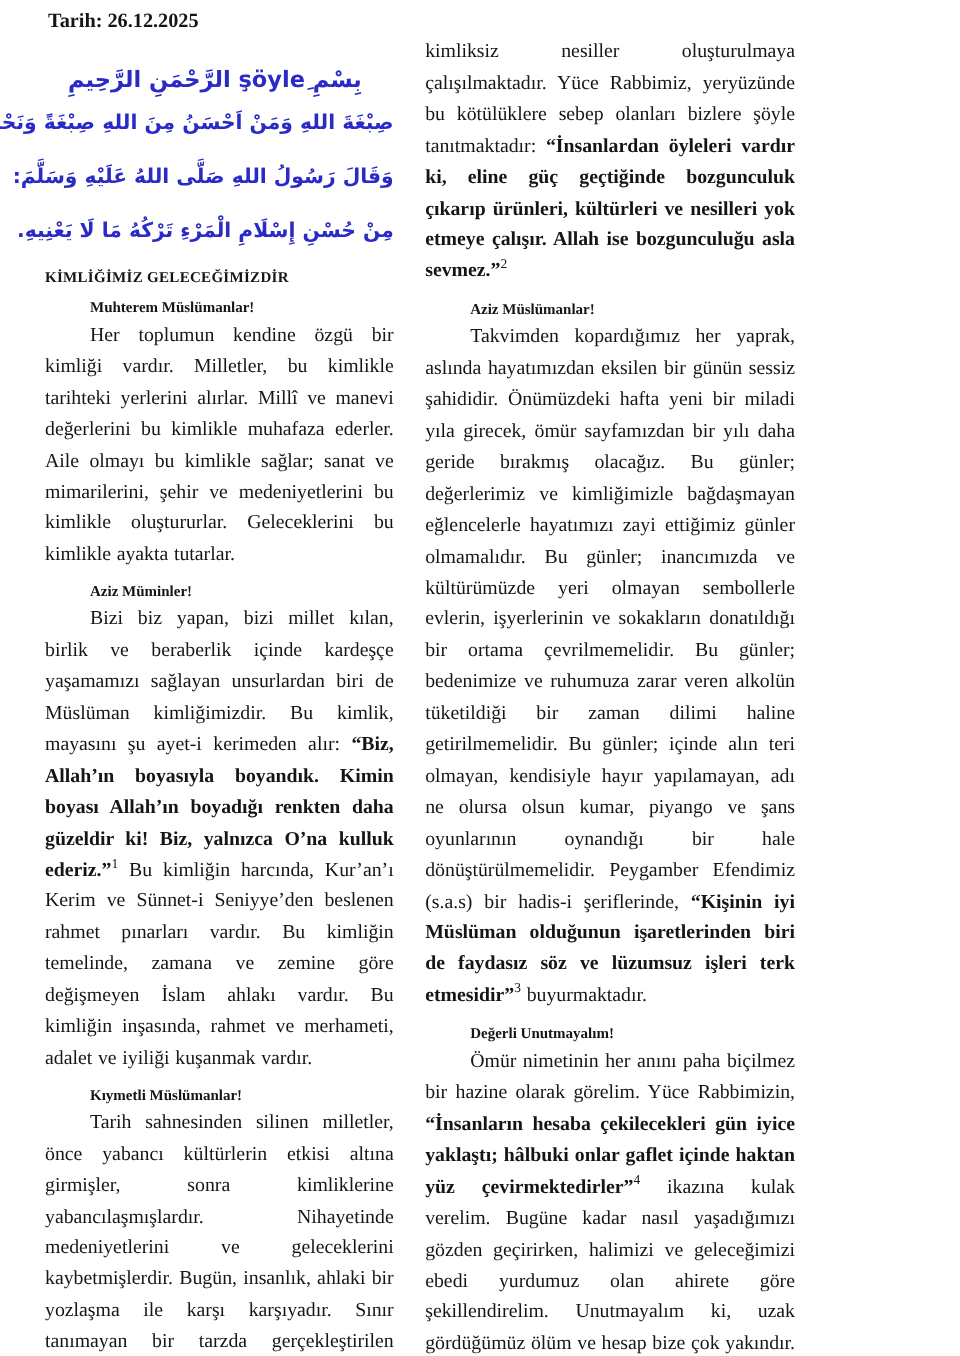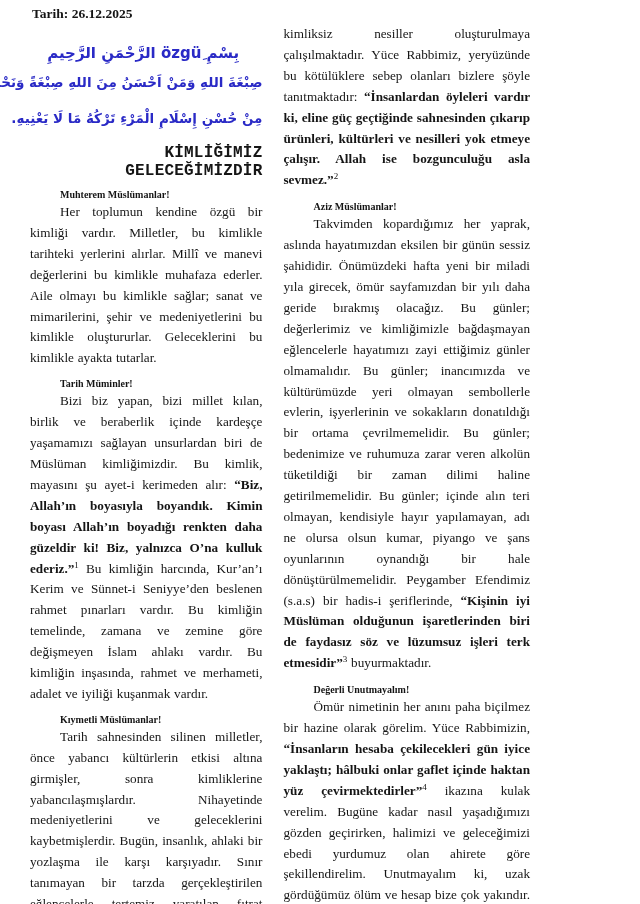--- a/index.html
+++ b/index.html
@@ -48,26 +48,25 @@
   .arabic-line{
     font-size:13.5px;
     font-weight:bold;
     line-height:36px;
     text-align:center;
     white-space:nowrap;
   }
   .arabic-line:first-child{text-align:justify;text-align-last:justify;}
   
   .doc-title{
-    text-align:right;
-    font-weight:bold;
-    font-size:16px;
+    text-align:left;
+    font-weight:bold;
+    font-size:10px;
     margin:8px 0 3px 0;
     letter-spacing:.2px;
-    font-family:Liberation Mono, monospace;
   }
   .heading{
     font-size:10px;
     font-weight:bold;
     margin:9px 0 2px 0;
     text-indent:30px;
   }
   .col-right .heading{margin-top:10px;}
   
   .para{
@@ -117,40 +116,41 @@
 </head>
 <body>
 
 <div class="page">
 
   <div class="cols">
 
     <div class="col col-left">
       <p class="date">Tarih: 26.12.2025</p>
       <div class="arabic">
-        <div class="basmala">بِسْمِ özgüِ الرَّحْمَنِ الرَّحِيمِ</div>
+        <div class="basmala">بِسْمِ şöyleِ الرَّحْمَنِ الرَّحِيمِ</div>
         <div>
             <div class="arabic-line">صِبْغَةَ اللهِ وَمَنْ اَحْسَنُ مِنَ اللهِ صِبْغَةً وَنَحْنُ لَهُ عَابِدُونَ.</div>
+            <div class="arabic-line">وَقَالَ رَسُولُ اللهِ صَلَّى اللهُ عَلَيْهِ وَسَلَّمَ:</div>
             <div class="arabic-line">مِنْ حُسْنِ إِسْلَامِ الْمَرْءِ تَرْكُهُ مَا لَا يَعْنِيهِ.</div>
           </div>
       </div>
       <h2 class="doc-title">KİMLİĞİMİZ GELECEĞİMİZDİR</h2>
       <div>
           <h3 class="heading">Muhterem Müslümanlar!</h3>
           <p class="para">Her toplumun kendine özgü bir kimliği vardır. Milletler, bu kimlikle tarihteki yerlerini alırlar. Millî ve manevi değerlerini bu kimlikle muhafaza ederler. Aile olmayı bu kimlikle sağlar; sanat ve mimarilerini, şehir ve medeniyetlerini bu kimlikle oluştururlar. Geleceklerini bu kimlikle ayakta tutarlar.</p>
-          <h3 class="heading">Tarih Müminler!</h3>
+          <h3 class="heading">Aziz Müminler!</h3>
           <p class="para">Bizi biz yapan, bizi millet kılan, birlik ve beraberlik içinde kardeşçe yaşamamızı sağlayan unsurlardan biri de Müslüman kimliğimizdir. Bu kimlik, mayasını şu ayet-i kerimeden alır: <b>“Biz, Allah’ın boyasıyla boyandık. Kimin boyası Allah’ın boyadığı renkten daha güzeldir ki! Biz, yalnızca O’na kulluk ederiz.”</b><sup>1</sup> Bu kimliğin harcında, Kur’an’ı Kerim ve Sünnet-i Seniyye’den beslenen rahmet pınarları vardır. Bu kimliğin temelinde, zamana ve zemine göre değişmeyen İslam ahlakı vardır. Bu kimliğin inşasında, rahmet ve merhameti, adalet ve iyiliği kuşanmak vardır.</p>
           <h3 class="heading">Kıymetli Müslümanlar!</h3>
           <p class="para">Tarih sahnesinden silinen milletler, önce yabancı kültürlerin etkisi altına girmişler, sonra kimliklerine yabancılaşmışlardır. Nihayetinde medeniyetlerini ve geleceklerini kaybetmişlerdir. Bugün, insanlık, ahlaki bir yozlaşma ile karşı karşıyadır. Sınır tanımayan bir tarzda gerçekleştirilen eğlencelerle tertemiz yaratılan fıtrat bozulmak istenmektedir. İnsanın; zamanını ve imkânlarını harcadığı ölçüde mutlu olabileceği algısı üretilmektedir. Özüne ve kültürüne yabancı,</p>
         </div>
     </div>
 
     <div class="col col-right">
       <div>
-          <p class="para" style="text-indent: 0px;">kimliksiz nesiller oluşturulmaya çalışılmaktadır. Yüce Rabbimiz, yeryüzünde bu kötülüklere sebep olanları bizlere şöyle tanıtmaktadır: <b>“İnsanlardan öyleleri vardır ki, eline güç geçtiğinde sahnesinden çıkarıp ürünleri, kültürleri ve nesilleri yok etmeye çalışır. Allah ise bozgunculuğu asla sevmez.”</b><sup>2</sup></p>
+          <p class="para" style="text-indent: 0px;">kimliksiz nesiller oluşturulmaya çalışılmaktadır. Yüce Rabbimiz, yeryüzünde bu kötülüklere sebep olanları bizlere şöyle tanıtmaktadır: <b>“İnsanlardan öyleleri vardır ki, eline güç geçtiğinde bozgunculuk çıkarıp ürünleri, kültürleri ve nesilleri yok etmeye çalışır. Allah ise bozgunculuğu asla sevmez.”</b><sup>2</sup></p>
           <h3 class="heading">Aziz Müslümanlar!</h3>
           <p class="para">Takvimden kopardığımız her yaprak, aslında hayatımızdan eksilen bir günün sessiz şahididir. Önümüzdeki hafta yeni bir miladi yıla girecek, ömür sayfamızdan bir yılı daha geride bırakmış olacağız. Bu günler; değerlerimiz ve kimliğimizle bağdaşmayan eğlencelerle hayatımızı zayi ettiğimiz günler olmamalıdır. Bu günler; inancımızda ve kültürümüzde yeri olmayan sembollerle evlerin, işyerlerinin ve sokakların donatıldığı bir ortama çevrilmemelidir. Bu günler; bedenimize ve ruhumuza zarar veren alkolün tüketildiği bir zaman dilimi haline getirilmemelidir. Bu günler; içinde alın teri olmayan, kendisiyle hayır yapılamayan, adı ne olursa olsun kumar, piyango ve şans oyunlarının oynandığı bir hale dönüştürülmemelidir. Peygamber Efendimiz (s.a.s) bir hadis-i şeriflerinde, <b>“Kişinin iyi Müslüman olduğunun işaretlerinden biri de faydasız söz ve lüzumsuz işleri terk etmesidir”</b><sup>3</sup> buyurmaktadır.</p>
           <h3 class="heading">Değerli Unutmayalım!</h3>
           <p class="para">Ömür nimetinin her anını paha biçilmez bir hazine olarak görelim. Yüce Rabbimizin, <b>“İnsanların hesaba çekilecekleri gün iyice yaklaştı; hâlbuki onlar gaflet içinde haktan yüz çevirmektedirler”</b><sup>4</sup> ikazına kulak verelim. Bugüne kadar nasıl yaşadığımızı gözden geçirirken, halimizi ve geleceğimizi ebedi yurdumuz olan ahirete göre şekillendirelim. Unutmayalım ki, uzak gördüğümüz ölüm ve hesap bize çok yakındır.</p>
         </div>
 
       <div class="footnote-area">
         <hr class="footnote-rule">
         <svg class="qr" viewBox="0 0 21 21" shape-rendering="crispEdges" aria-hidden="true">
             <rect x="0" y="0" width="1" height="1" fill="#222"></rect>

